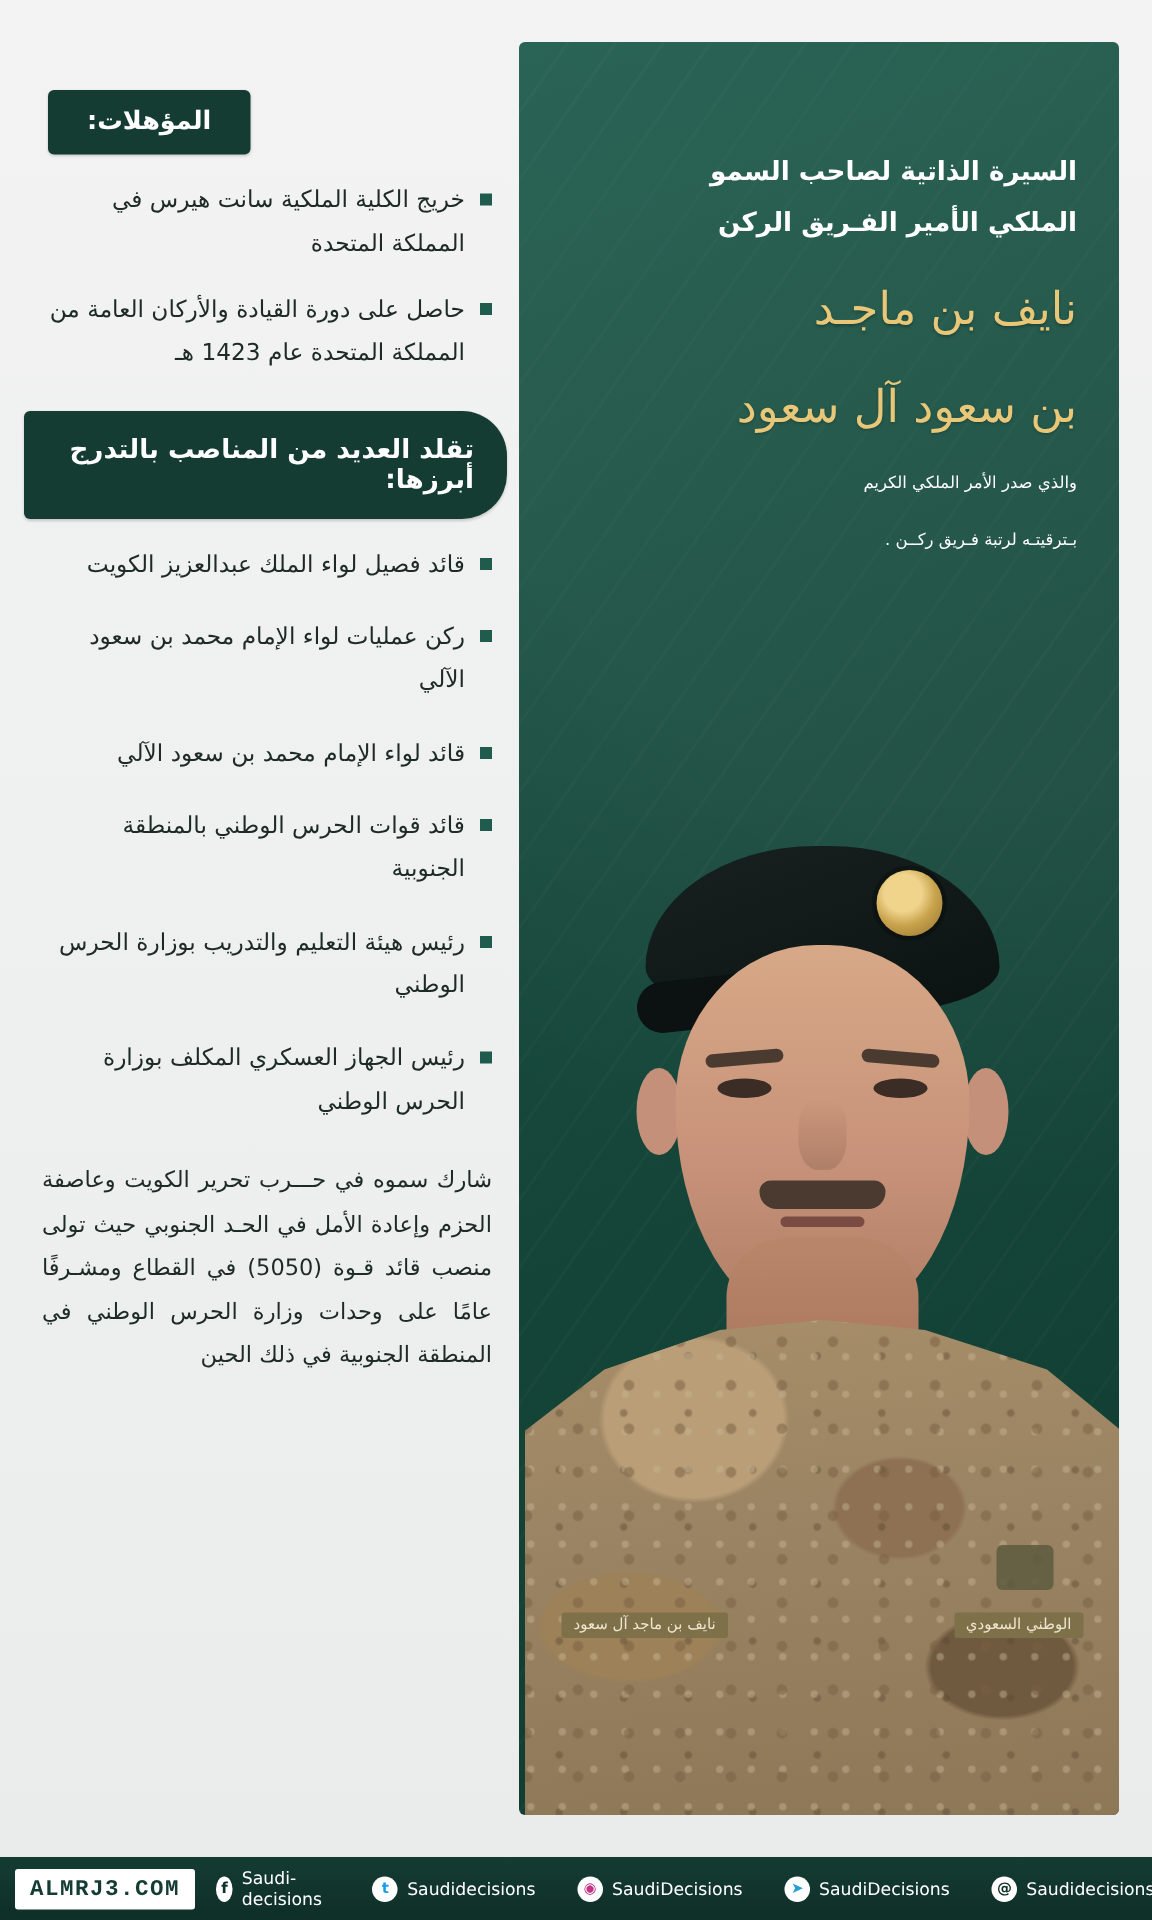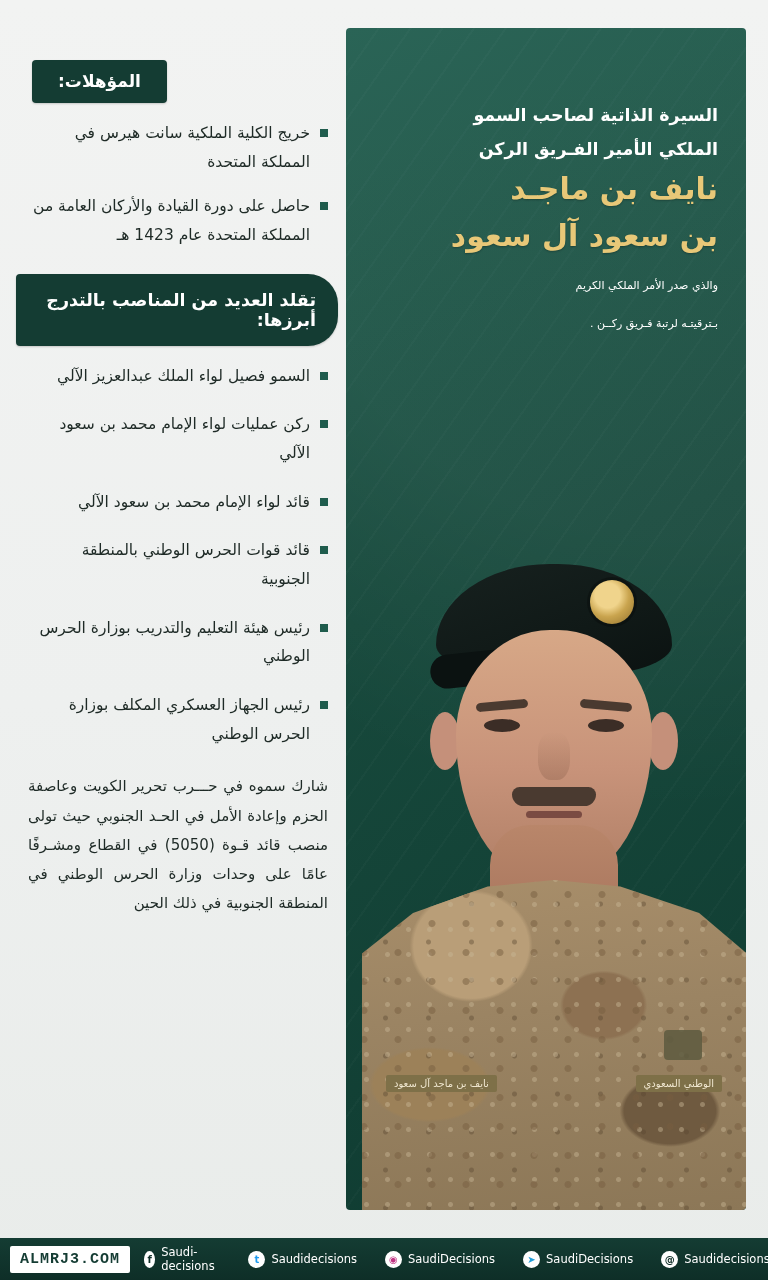--- a/index.html
+++ b/index.html
@@ -39,39 +39,40 @@
     direction: rtl;
   }
   .hero-line {
     color: #ffffff;
     font-size: 17.5px;
     font-weight: bold;
     line-height: 1.95;
     letter-spacing: .2px;
   }
   .hero-name {
+    margin-top: 18px;
     color: #e8c878;
     font-size: 30px;
-    font-weight: bold;
+    font-weight: normal;
     line-height: 1.55;
     letter-spacing: .4px;
     text-shadow: 0 1px 2px rgba(0,0,0,.25);
   }
   .hero-sub {
     margin-top: 16px;
     color: #ffffff;
     font-size: 11px;
     font-weight: normal;
     line-height: 2.0;
   }
 
   
   .portrait {
     position: absolute;
-    left: 16px; right: 0; bottom: 0;
+    left: 4px; right: 0; bottom: 0;
     height: 700px;
     overflow: hidden;
   }
   .uniform {
     position: absolute; left: -4%; right: -4%; bottom: 0; height: 330px;
     background:
       radial-gradient(ellipse at 30% 20%, #b99e78 0 14%, transparent 15%),
       radial-gradient(ellipse at 62% 38%, #8d7152 0 11%, transparent 12%),
       radial-gradient(ellipse at 20% 62%, #9c8159 0 12%, transparent 13%),
       radial-gradient(ellipse at 78% 70%, #6f5a40 0 10%, transparent 11%),
@@ -307,21 +308,21 @@
         <li>حاصل على دورة القيادة والأركان العامة من المملكة المتحدة عام 1423 هـ</li>
       </ul>
     </section>
 
 
     <section class="positions">
       <div class="chip-wrap wide">
         <span class="chip wide">تقلد العديد من المناصب بالتدرج أبرزها:</span>
       </div>
       <ul class="bullets">
-        <li>السمو فصيل لواء الملك عبدالعزيز الآلي</li>
+        <li>قائد فصيل لواء الملك عبدالعزيز الكويت</li>
         <li>ركن عمليات لواء الإمام محمد بن سعود الآلي</li>
         <li>قائد لواء الإمام محمد بن سعود الآلي</li>
         <li>قائد قوات الحرس الوطني بالمنطقة الجنوبية</li>
         <li>رئيس هيئة التعليم والتدريب بوزارة الحرس الوطني</li>
         <li>رئيس الجهاز العسكري المكلف بوزارة الحرس الوطني</li>
       </ul>
       <p class="final-note">شارك سموه في حـــرب تحرير الكويت وعاصفة الحزم وإعادة الأمل في الحـد الجنوبي حيث تولى منصب قائد قـوة (5050) في القطاع ومشـرفًا عامًا على وحدات وزارة الحرس الوطني في المنطقة الجنوبية في ذلك الحين</p>
     </section>
 
   </div>

